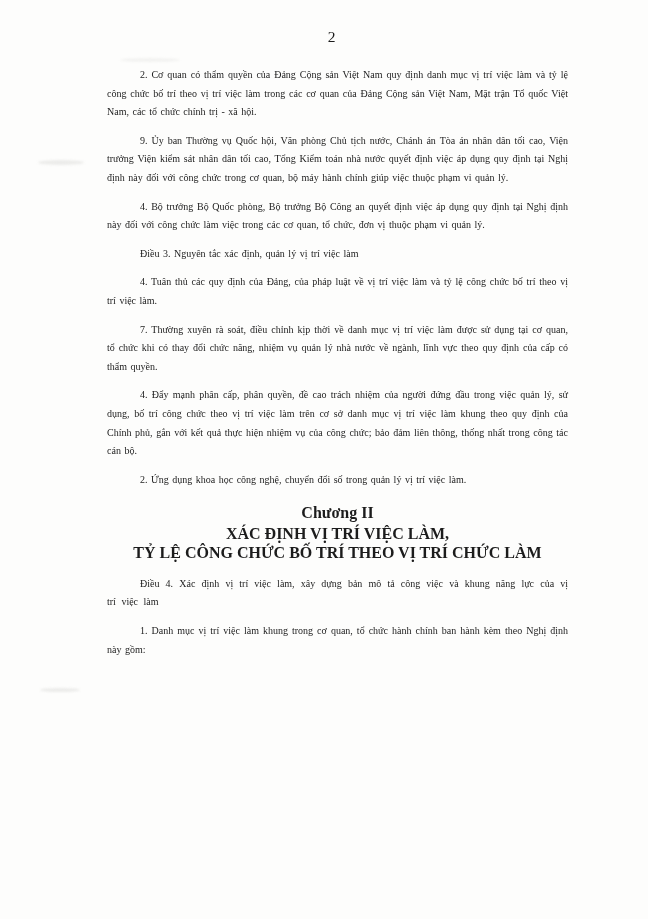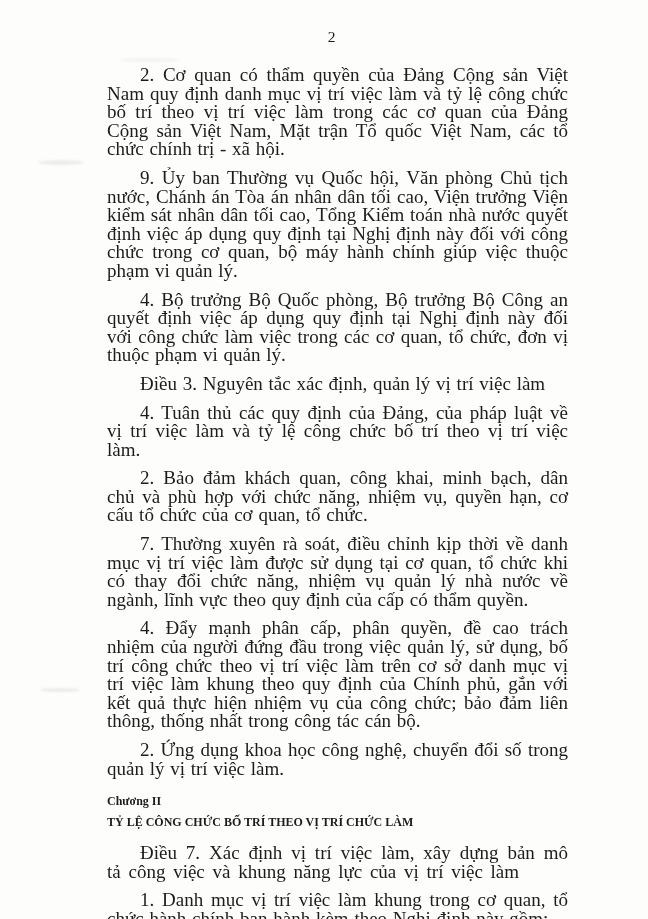--- a/index.html
+++ b/index.html
@@ -21,34 +21,34 @@
   }
   .page-number {
     text-align: center;
     font-size: 15.5px;
     line-height: 18px;
     margin-bottom: 20px;
     
     transform: translateX(-6px);
   }
   .para {
-    font-size: 19px;
+    font-size: 10px;
     line-height: 18.6px;
     text-align: justify;
     text-indent: 33px;
     margin: 0 0 10px 0;
     word-spacing: 1px;
   }
   .para.bold {
     font-weight: normal;
   }
   .chapter {
-    text-align: left;
+    text-align: center;
     font-weight: bold;
-    font-size: 12px;
+    font-size: 16px;
     line-height: 19.5px;
     margin: 14px 0 12px 0;
   }
   .chapter .chapter-label {
     margin-bottom: 1px;
   }
   .article-heading {
     word-spacing: 3px;
   }
   
@@ -78,30 +78,30 @@
 
   <p class="para">9. Ủy ban Thường vụ Quốc hội, Văn phòng Chủ tịch nước, Chánh án Tòa án nhân dân tối cao, Viện trưởng Viện kiểm sát nhân dân tối cao, Tổng Kiểm toán nhà nước quyết định việc áp dụng quy định tại Nghị định này đối với công chức trong cơ quan, bộ máy hành chính giúp việc thuộc phạm vi quản lý.</p>
 
   <p class="para">4. Bộ trưởng Bộ Quốc phòng, Bộ trưởng Bộ Công an quyết định việc áp dụng quy định tại Nghị định này đối với công chức làm việc trong các cơ quan, tổ chức, đơn vị thuộc phạm vi quản lý.</p>
 
 
   <p class="para bold">Điều 3. Nguyên tắc xác định, quản lý vị trí việc làm</p>
 
   <p class="para">4. Tuân thủ các quy định của Đảng, của pháp luật về vị trí việc làm và tỷ lệ công chức bố trí theo vị trí việc làm.</p>
 
-  <p class="para">2. Bảo đảm khách quan, công khai, minh bạch, dân chủ và phù hợp với chức năng, nhiệm vụ, quyền hạn, cơ cấu tổ chức của cơ quan, tổ chức.</p>
 
   <p class="para">7. Thường xuyên rà soát, điều chỉnh kịp thời về danh mục vị trí việc làm được sử dụng tại cơ quan, tổ chức khi có thay đổi chức năng, nhiệm vụ quản lý nhà nước về ngành, lĩnh vực theo quy định của cấp có thẩm quyền.</p>
 
   <p class="para">4. Đẩy mạnh phân cấp, phân quyền, đề cao trách nhiệm của người đứng đầu trong việc quản lý, sử dụng, bố trí công chức theo vị trí việc làm trên cơ sở danh mục vị trí việc làm khung theo quy định của Chính phủ, gắn với kết quả thực hiện nhiệm vụ của công chức; bảo đảm liên thông, thống nhất trong công tác cán bộ.</p>
 
   <p class="para">2. Ứng dụng khoa học công nghệ, chuyển đổi số trong quản lý vị trí việc làm.</p>
 
   <div class="chapter">
     <div class="chapter-label">Chương II</div>
+    <div>XÁC ĐỊNH VỊ TRÍ VIỆC LÀM,</div>
     <div>TỶ LỆ CÔNG CHỨC BỐ TRÍ THEO VỊ TRÍ CHỨC LÀM</div>
   </div>
 
-  <p class="para bold article-heading">Điều 7. Xác định vị trí việc làm, xây dựng bản mô tả công việc và khung năng lực của vị trí việc làm</p>
+  <p class="para bold article-heading">Điều 4. Xác định vị trí việc làm, xây dựng bản mô tả công việc và khung năng lực của vị trí việc làm</p>
 
   <p class="para">1. Danh mục vị trí việc làm khung trong cơ quan, tổ chức hành chính ban hành kèm theo Nghị định này gồm:</p>
 
 </div>
 
 </body></html>

